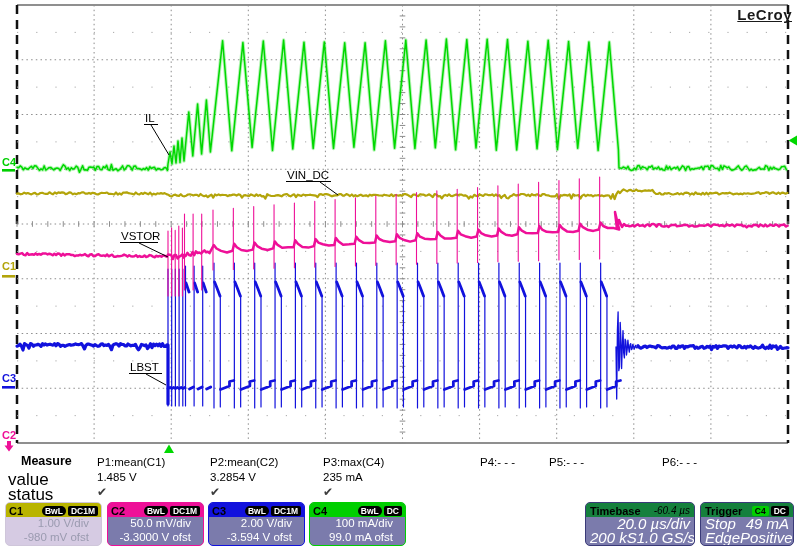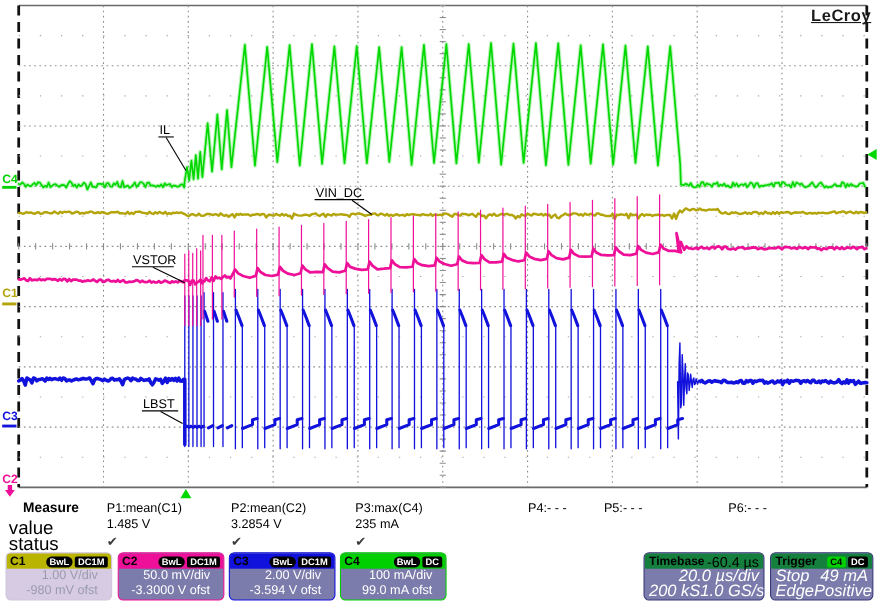--- a/index.html
+++ b/index.html
@@ -20,21 +20,21 @@
   .badge{font-size:8.5px;font-weight:bold;background:#000;color:#fff;
          padding:0 3px;line-height:10px;border-radius:2px;}
   .badge.round{border-radius:6px;}
   .ch-row{font-size:11.5px;color:#fff;text-align:right;padding-right:12px;line-height:13.5px;white-space:nowrap;}
   .chbox.light{background:#d6cbe3;}
   .chbox.light .ch-row{color:#9b9bb0;}
   .infobox{position:absolute;top:502px;height:42px;border:1px solid #3a3a78;border-radius:5px;
            overflow:hidden;background:#7b7bac;}
   .ib-head{height:13px;background:#15803d;display:flex;align-items:center;
            padding:1px 4px 0 4px;font-size:11px;font-weight:bold;color:#000;}
-  .ib-head .ib-val{margin-left:auto;font-weight:normal;font-size:13px;}
+  .ib-head .ib-val{margin-left:auto;font-weight:normal;font-size:10px;font-style:italic;}
   .ib-row{font-size:15px;color:#fff;line-height:13.5px;padding:0 4px;display:flex;white-space:nowrap;font-style:italic;}
   .ib-row .r{margin-left:auto;}
 </style>
 </head>
 <body>
 
 <div id="root">
   <svg id="scope" width="800" height="455">
       <line x1="17" y1="5" x2="788" y2="5" stroke="#6a6a6a" stroke-width="1.5"></line>
       <line x1="17" y1="443" x2="788" y2="443" stroke="#6a6a6a" stroke-width="1.5"></line>

